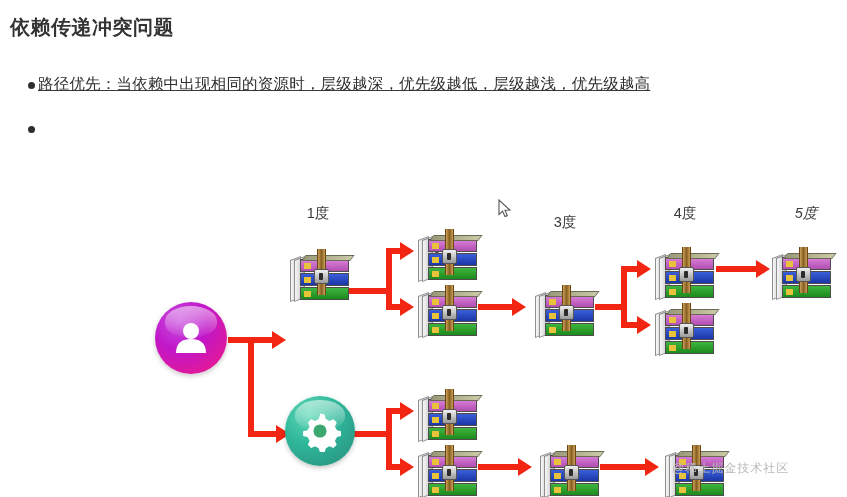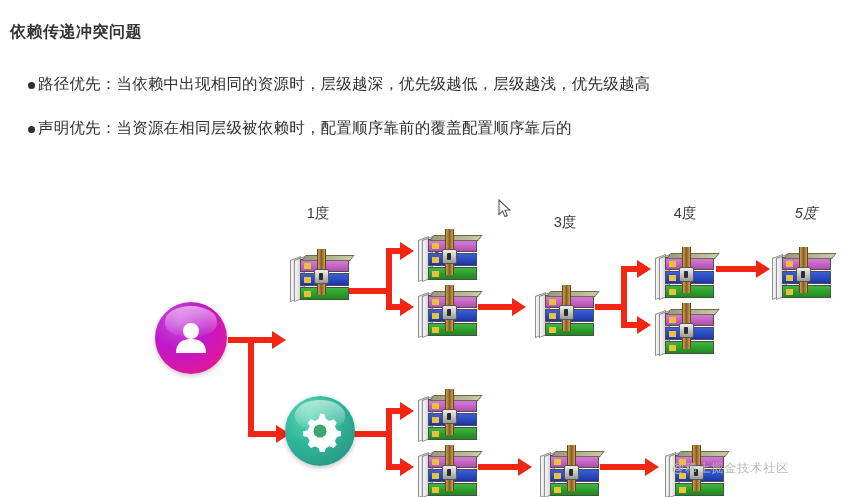--- a/index.html
+++ b/index.html
@@ -15,39 +15,40 @@
     overflow: hidden;
     font-family: "Liberation Sans", "DejaVu Sans", sans-serif;
     color: #3a3a3a;
     -webkit-font-smoothing: antialiased;
   }
 
   
   .slide-title {
     position: absolute;
     left: 10px;
-    top: 22px;
-    font-size: 16px;
+    top: 14px;
+    font-size: 20px;
     font-weight: bold;
     color: #333333;
     letter-spacing: 0.5px;
     white-space: nowrap;
   }
 
   .bullet-list {
     position: absolute;
     left: 10px;
     top: 62px;
     width: 830px;
   }
   .bullet-row {
     display: flex;
     align-items: flex-start;
     height: 44px;
     line-height: 44px;
+    text-decoration: underline;
   }
   .bullet-dot {
     width: 28px;
     flex: 0 0 28px;
     text-align: left;
     font-size: 15px;
     line-height: 44px;
     color: #2e2e2e;
   }
   .bullet-dot::before {
@@ -246,21 +247,20 @@
 
 <div class="bullet-list">
 
   <div class="bullet-row">
     <span class="bullet-dot"></span>
     <span class="bullet-text">路径优先：当依赖中出现相同的资源时，层级越深，优先级越低，层级越浅，优先级越高</span>
   </div>
 
   <div class="bullet-row">
     <span class="bullet-dot"></span>
-    <span class="bullet-text">声明优先：当资源在相同层级被依赖时，配置顺序靠前的覆盖配置顺序靠后的</span>
   </div>
 
 
 </div>
 
 <div class="diagram">
 
   <div class="col-label" style="left:318px; top:16px;">1度</div>
   <div class="col-label" style="left:444px; top:16px;margin-top:44px;">2度</div>
   <div class="col-label" style="left:565px; top:25px;">3度</div>

